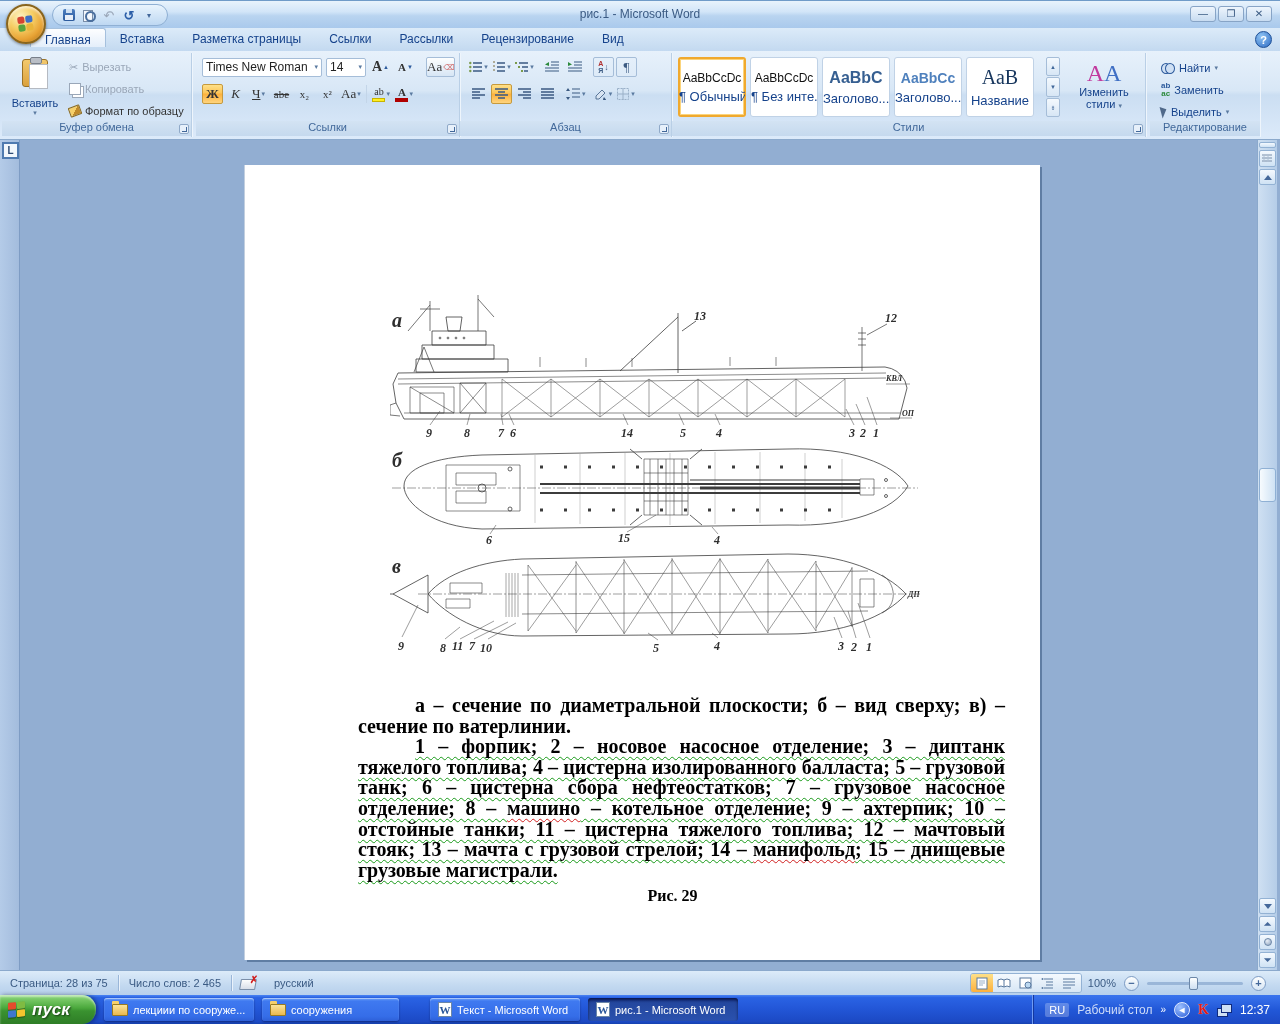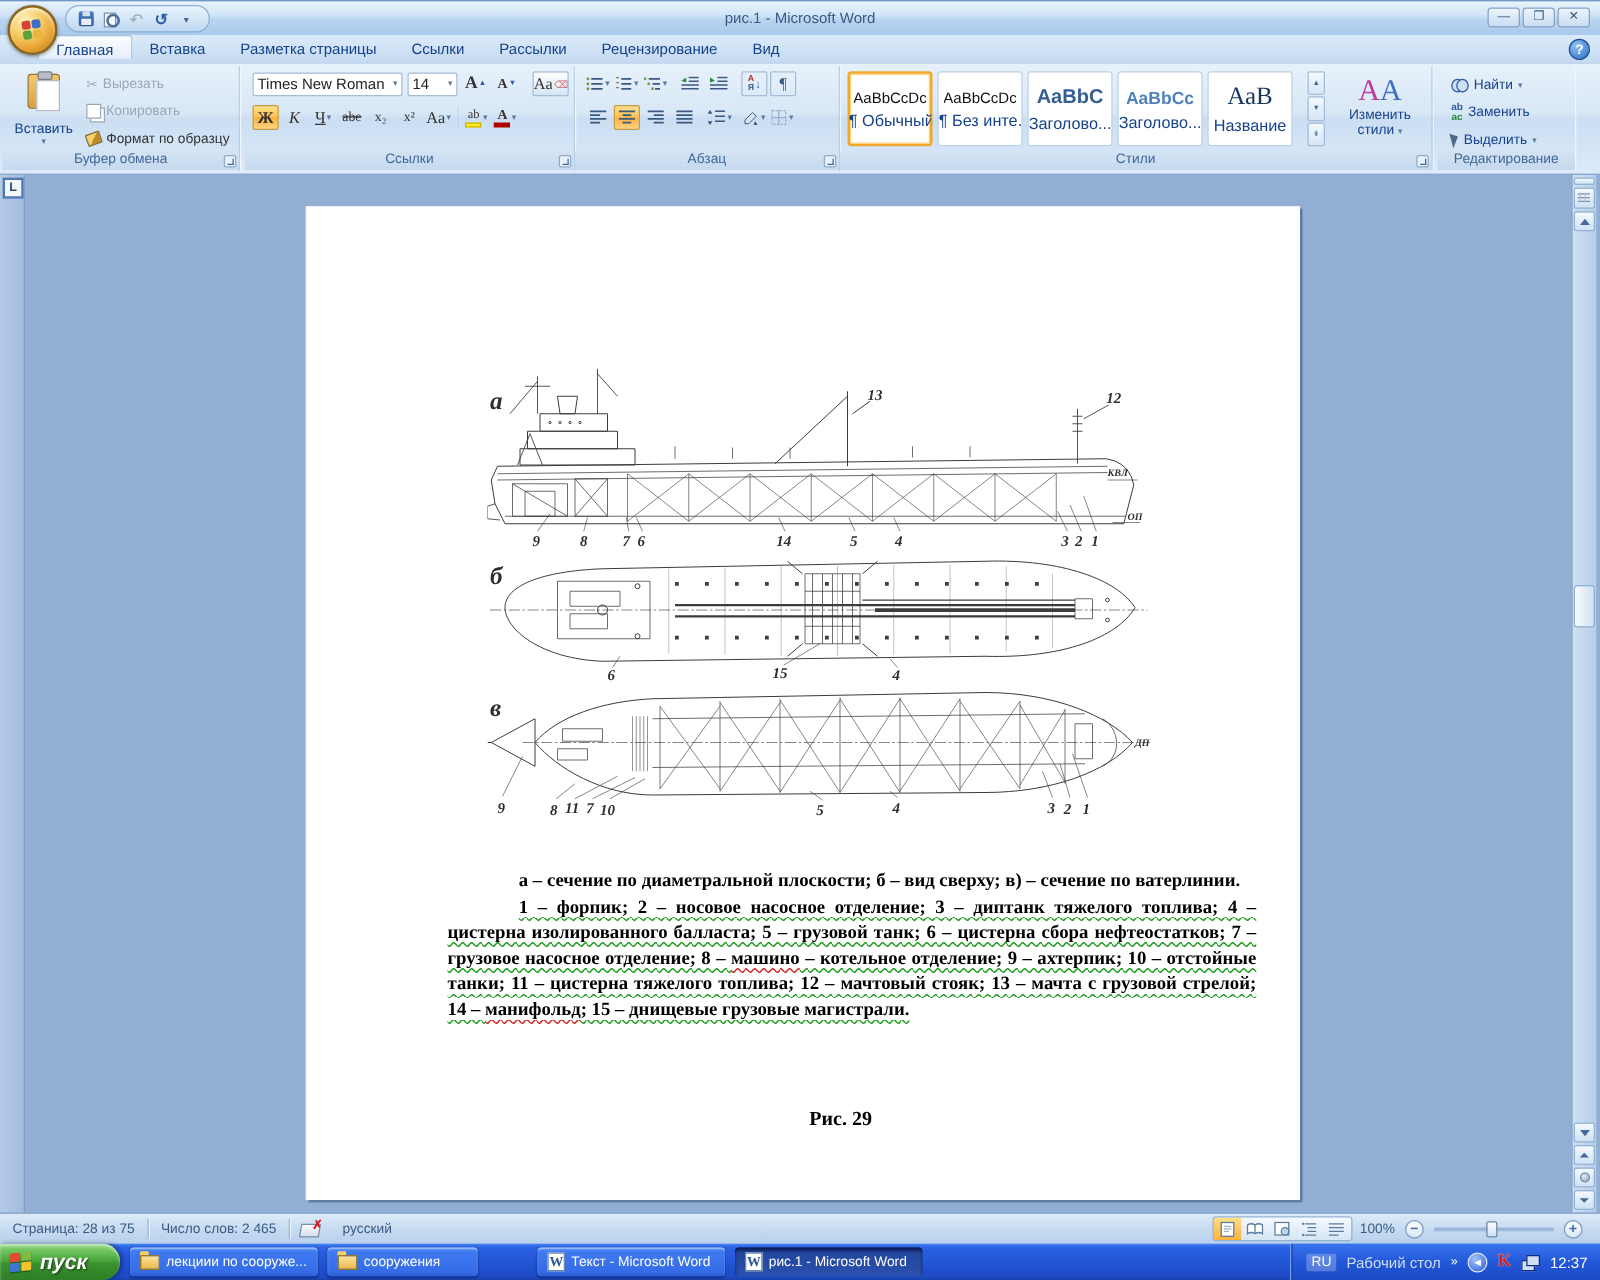--- a/index.html
+++ b/index.html
@@ -130,21 +130,21 @@
   #left-strip { position:absolute; left:0; top:0; width:20px; height:830px; background:linear-gradient(90deg,#b4cbe8,#a3bcdd); border-right:1px solid #7e9cc4;}
   #tab-selector { position:absolute; left:2px; top:2px; width:17px; height:17px; background:#f2f7fc;
     border:2px solid #4f7ab0; color:#2c4a74; font-weight:bold; font-size:10px; text-align:center; line-height:13px;}
   #page { position:absolute; left:245px; top:25px; width:795px; height:795px; background:#fff;
     box-shadow:2px 2px 0 #5f7da3, -1px 0 0 #c2cfdf; }
 
   
   .doc { font-family:"Liberation Serif",serif; font-weight:bold; color:#000; }
   #doc-title { position:absolute; left:115px; right:55px; top:46px; text-align:center; font-size:17px; }
   #diagram { position:absolute; left:145px; top:122px; }
-  #caption-block { position:absolute; left:113px; right:35px; top:530px; font-size:15px; line-height:20.6px; text-align:justify;}
+  #caption-block { position:absolute; left:113px; right:35px; top:530px; font-size:20px; line-height:20.6px; text-align:justify;}
   #caption-block p.ind { text-indent:57px; }
   .wavy-green { text-decoration:underline; text-decoration-style:wavy; text-decoration-color:#189a18;
     text-decoration-thickness:1px; text-underline-offset:3px; text-decoration-skip-ink:none;}
   .wavy-red { text-decoration:underline; text-decoration-style:wavy; text-decoration-color:#d02020;
     text-decoration-thickness:1px; text-underline-offset:3px; text-decoration-skip-ink:none;}
   #fig-label { position:absolute; left:115px; right:55px; top:722px; text-align:center; font-size:16px;}
 
   
   #vscroll { position:absolute; left:1257px; top:0; width:20px; height:830px;
     background:linear-gradient(90deg,#cfe0f2,#b5cde8); border-left:1px solid #8ba9cc;}
@@ -706,21 +706,21 @@
           <i></i>
           <i></i>
         </span>
       <span>пуск</span>
     </div>
     <div id="task-items">
         <div class="task-btn" style="left: 104px; width: 150px;">
           <span class="folder-ico"></span>
           <span>лекциии по сооруже...</span>
         </div>
-        <div class="task-btn" style="left: 262px; width: 120px;">
+        <div class="task-btn" style="left: 262px; width: 137px;">
           <span class="folder-ico"></span>
           <span>сооружения</span>
         </div>
         <div class="task-btn" style="left: 430px; width: 150px;">
           <span class="word-ico">W</span>
           <span>Текст - Microsoft Word</span>
         </div>
         <div class="task-btn active" style="left: 588px; width: 150px;">
           <span class="word-ico">W</span>
           <span>рис.1 - Microsoft Word</span>

